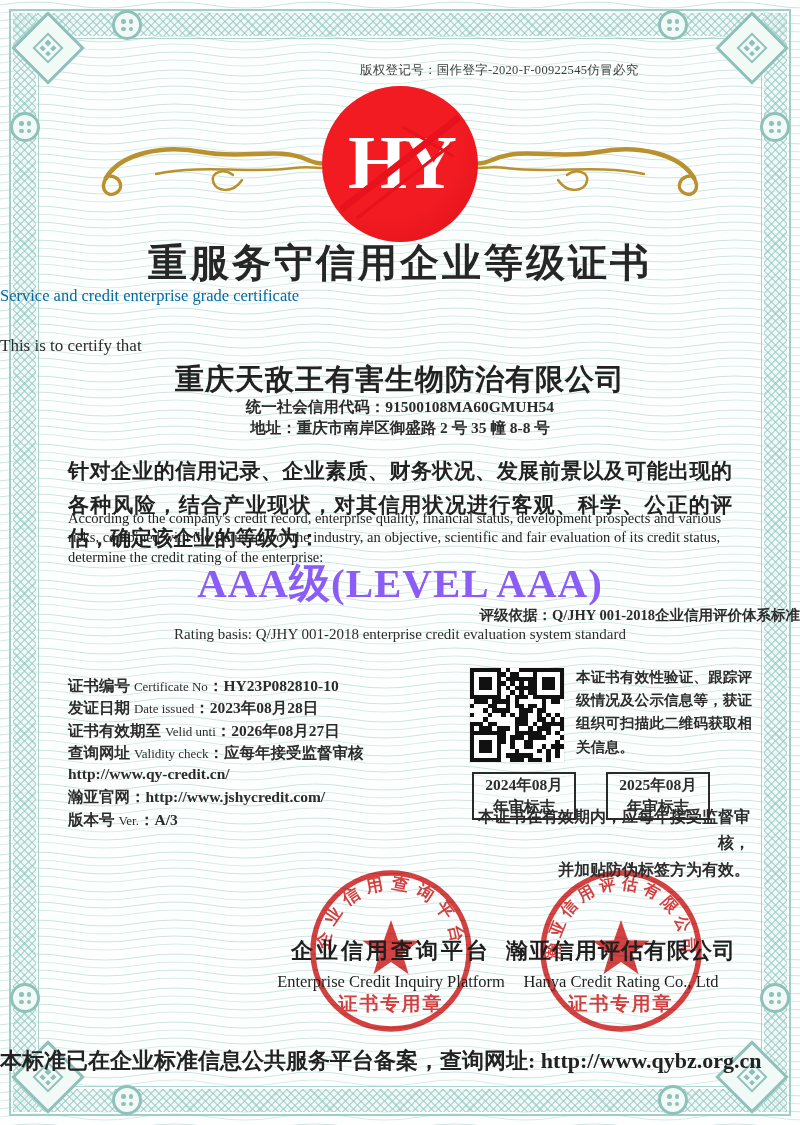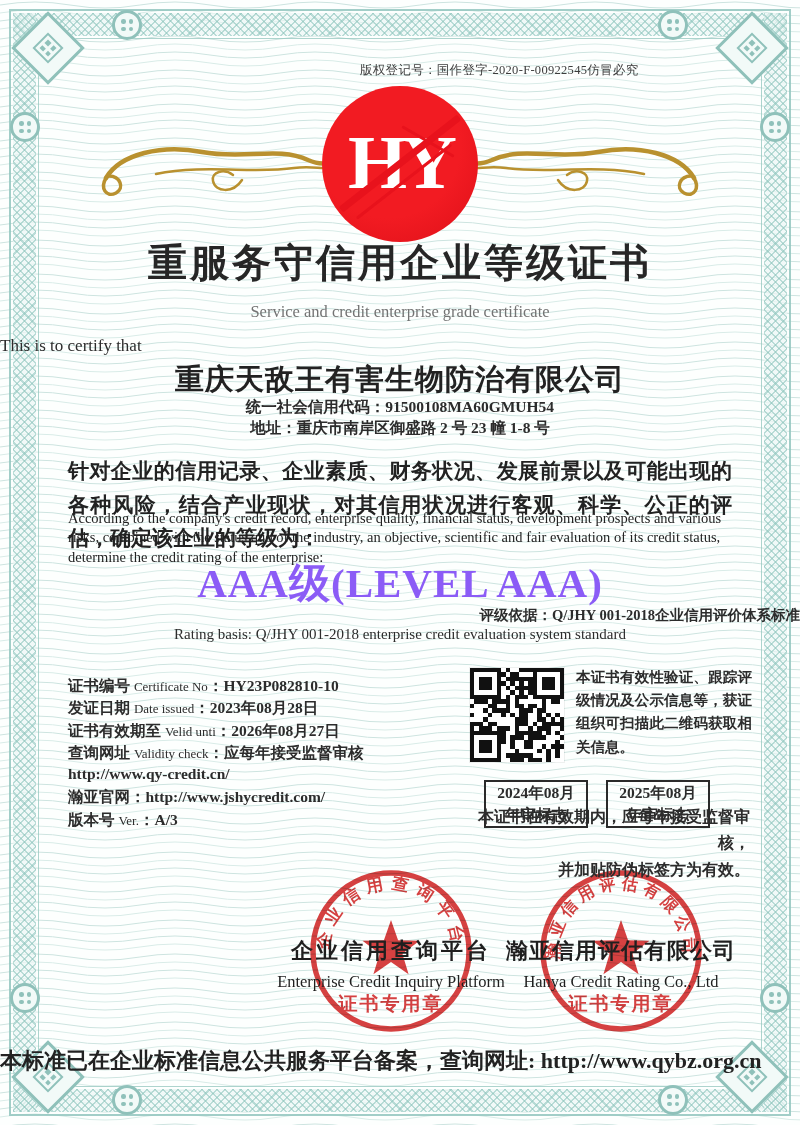--- a/index.html
+++ b/index.html
@@ -37,21 +37,21 @@
   .logo .hy{font-size:76px;font-weight:700;color:#fff;letter-spacing:-5px;line-height:1;
             transform:translateY(-2px);}
   .logo .crack{position:absolute;background:#e8121c;border-radius:2px;}
   .crack.c1{width:150px;height:7px;transform:rotate(-38deg);top:74px;left:3px;}
   .crack.c2{width:120px;height:3px;transform:rotate(-38deg);top:94px;left:22px;}
   .crack.c3{width:60px;height:3px;transform:rotate(30deg);top:54px;left:76px;}
   .flourish{z-index:2;}
   .flourish.rt{transform:scaleX(-1);}
   .title{left:0;right:0;top:236px;text-align:center;font-size:39px;font-weight:700;
          color:#262626;letter-spacing:3px;z-index:3;}
-  .subtitle{left:0;right:0;top:286px;text-align:center;font-size:16.5px;color:#737373;z-index:3;margin-top:16px;}
+  .subtitle{left:0;right:0;top:286px;font-size:16.5px;color:#0369a1;z-index:3;}
   .certify-zh{left:0;right:0;top:314px;text-align:center;font-size:17px;font-weight:600;z-index:3;}
   .certify-en{left:0;right:0;top:336px;text-align:left;font-size:17px;z-index:3;}
   .company{left:0;right:0;top:360px;text-align:center;font-size:29px;font-weight:700;
            color:#222;letter-spacing:1px;z-index:3;}
   .credit-code{left:0;right:0;top:397px;text-align:center;font-size:15.5px;font-weight:600;z-index:3;}
   .address{left:0;right:0;top:418px;text-align:center;font-size:15.5px;font-weight:600;z-index:3;}
   
   .para-zh{left:68px;top:455px;width:664px;font-size:21px;font-weight:600;line-height:1.6;
            text-align:justify;color:#222;z-index:3;}
   .para-en{left:68px;top:509px;width:664px;font-size:14.5px;line-height:1.33;color:#222;z-index:3;}
@@ -61,21 +61,21 @@
   
   .info-block{left:68px;top:676px;width:390px;z-index:3;font-size:15.5px;font-weight:600;}
   .info-line{height:22.3px;white-space:nowrap;}
   .info-line .en{font-size:13px;font-weight:400;}
   
   .qr-box{left:470px;top:668px;width:94px;height:94px;z-index:3;background:#fff;
           outline:1px solid rgba(0,0,0,.06);}
   .qr-box svg{display:block;width:94px;height:94px;}
   .qr-note{left:576px;top:666px;width:176px;font-size:14.5px;font-weight:600;line-height:1.6;
            z-index:3;text-align:justify;}
-  .year-row{left:484px;top:772px;width:266px;display:flex;gap:18px;z-index:3;margin-top:8px;}
+  .year-row{left:472px;top:772px;width:266px;display:flex;gap:30px;z-index:3;}
   .year-box{width:100px;height:44px;border:2px solid #2a2a2a;background:rgba(255,255,255,.25);
             display:flex;flex-direction:column;align-items:center;justify-content:center;
             font-size:15.5px;font-weight:600;line-height:1.4;}
   .supervision{left:452px;top:804px;width:298px;text-align:right;font-size:16px;font-weight:600;
                line-height:1.65;z-index:3;}
   
   .seal{z-index:2;opacity:.92;mix-blend-mode:multiply;}
   .org-label{z-index:3;text-align:center;}
   .org-zh{font-size:22px;font-weight:700;letter-spacing:3px;color:#1f1f1f;}
   .org-en{font-size:16.5px;color:#1f1f1f;margin-top:6px;}
@@ -214,21 +214,21 @@
     <div class="crack c1"></div>
     <div class="crack c2"></div>
     <div class="crack c3"></div>
   </div>
 
   <div class="abs title">重服务守信用企业等级证书</div>
   <div class="abs subtitle">Service and credit enterprise grade certificate</div>
   <div class="abs certify-en">This is to certify that</div>
   <div class="abs company">重庆天敌王有害生物防治有限公司</div>
   <div class="abs credit-code">统一社会信用代码：91500108MA60GMUH54</div>
-  <div class="abs address">地址：重庆市南岸区御盛路 2 号 23 幢 1-8 号</div>
+  <div class="abs address">地址：重庆市南岸区御盛路 2 号 35 幢 8-8 号</div>
 
   <div class="abs para-zh">针对企业的信用记录、企业素质、财务状况、发展前景以及可能出现的各种风险，结合产业现状，对其信用状况进行客观、科学、公正的评估，确定该企业的等级为：</div>
   <div class="abs para-en">According to the company's credit record, enterprise quality, financial status, development prospects and various risks, combined with the status quo of the industry, an objective, scientific and fair evaluation of its credit status, determine the credit rating of the enterprise:</div>
   <div class="abs rating" style="color:#8b5cf6;">AAA级(LEVEL AAA)</div>
   <div class="abs basis-zh">评级依据：Q/JHY 001-2018企业信用评价体系标准</div>
   <div class="abs basis-en">Rating basis: Q/JHY 001-2018 enterprise credit evaluation system standard</div>
 
   <div class="abs info-block">
     <div class="info-line"><span>证书编号 </span><span class="en">Certificate No</span><span>：HY23P082810-10</span></div>
     <div class="info-line"><span>发证日期 </span><span class="en">Date issued</span><span>：2023年08月28日</span></div>

